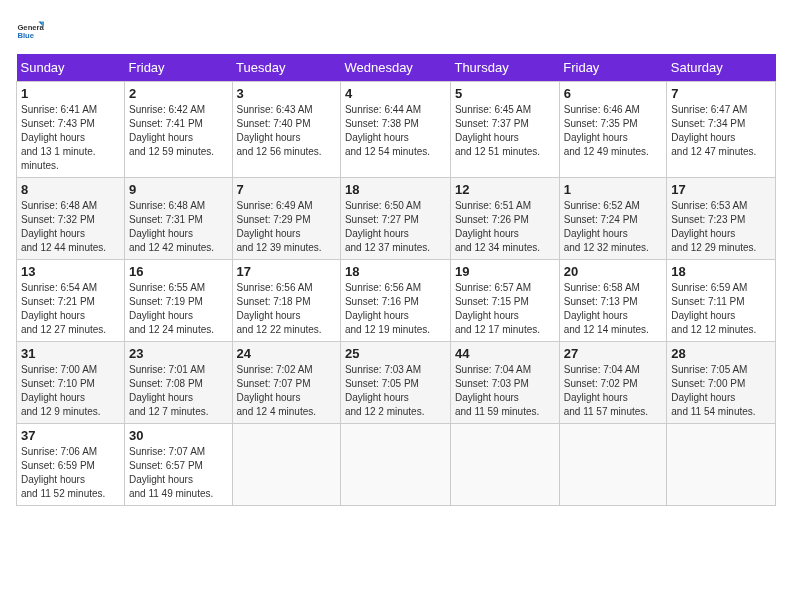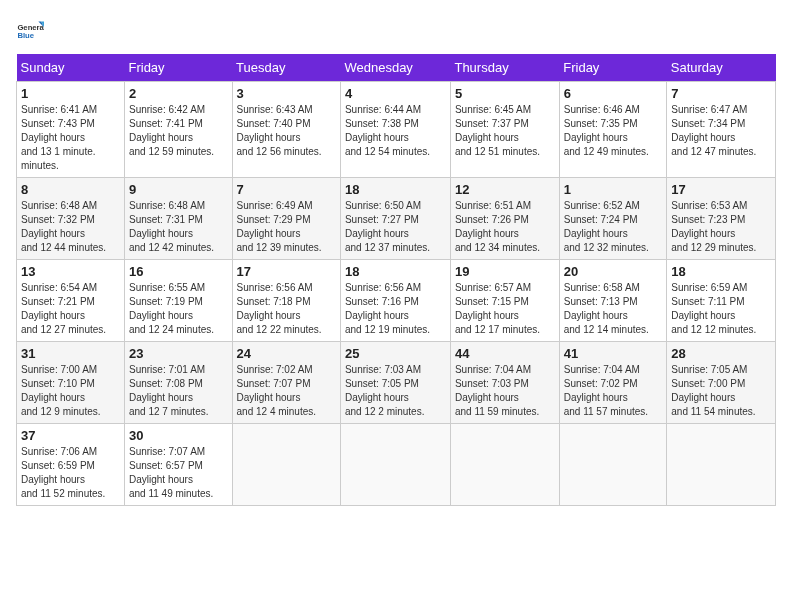--- a/index.html
+++ b/index.html
@@ -336,21 +336,21 @@
         <td>
         <span class="day-num">44</span>
         <div class="day-info">
           Sunrise: 7:04 AM<br>
           Sunset: 7:03 PM<br>
           Daylight hours<br>
           and 11 59 minutes.
         </div>
       </td>
         <td>
-        <span class="day-num">41</span>
+        <span class="day-num">27</span>
         <div class="day-info">
           Sunrise: 7:04 AM<br>
           Sunset: 7:02 PM<br>
           Daylight hours<br>
           and 11 57 minutes.
         </div>
       </td>
         <td>
         <span class="day-num">28</span>
         <div class="day-info">

